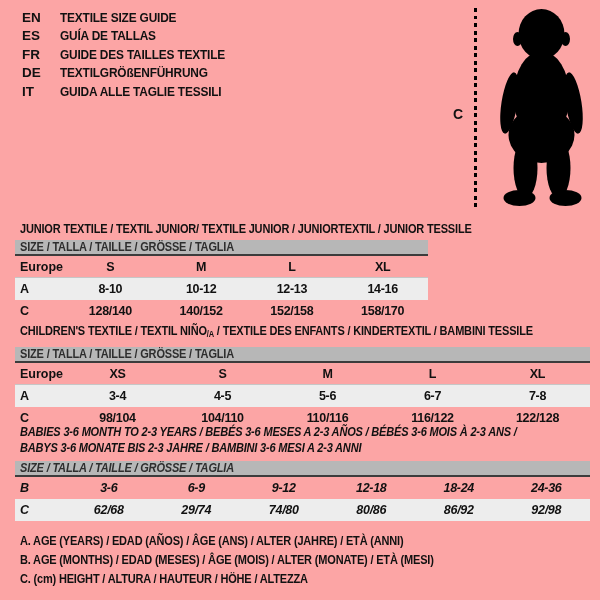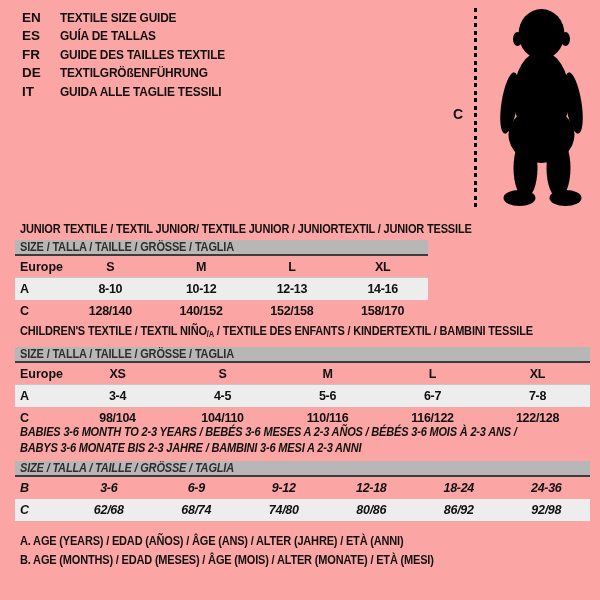--- a/index.html
+++ b/index.html
@@ -193,27 +193,28 @@
         <span class="cell">3-6</span>
         <span class="cell">6-9</span>
         <span class="cell">9-12</span>
         <span class="cell">12-18</span>
         <span class="cell">18-24</span>
         <span class="cell">24-36</span>
       </div>
       <div class="row alt">
         <span class="label">C</span>
         <span class="cell">62/68</span>
-        <span class="cell">68/74</span>
+        <span class="cell">29/74</span>
         <span class="cell">74/80</span>
         <span class="cell">80/86</span>
         <span class="cell">86/92</span>
         <span class="cell">92/98</span>
       </div>
     </div>
   </section>
 
   <div class="legend">
     <div class="legend-line"><span class="cond">A. AGE (YEARS) / EDAD (AÑOS) / ÂGE (ANS) / ALTER (JAHRE) / ETÀ (ANNI)</span></div>
     <div class="legend-line"><span class="cond">B. AGE (MONTHS) / EDAD (MESES) / ÂGE (MOIS) / ALTER (MONATE) / ETÀ (MESI)</span></div>
+    <div class="legend-line"><span class="cond">C. (cm) HEIGHT / ALTURA / HAUTEUR / HÖHE / ALTEZZA</span></div>
   </div>
 
 </div>
 
 </body></html>

